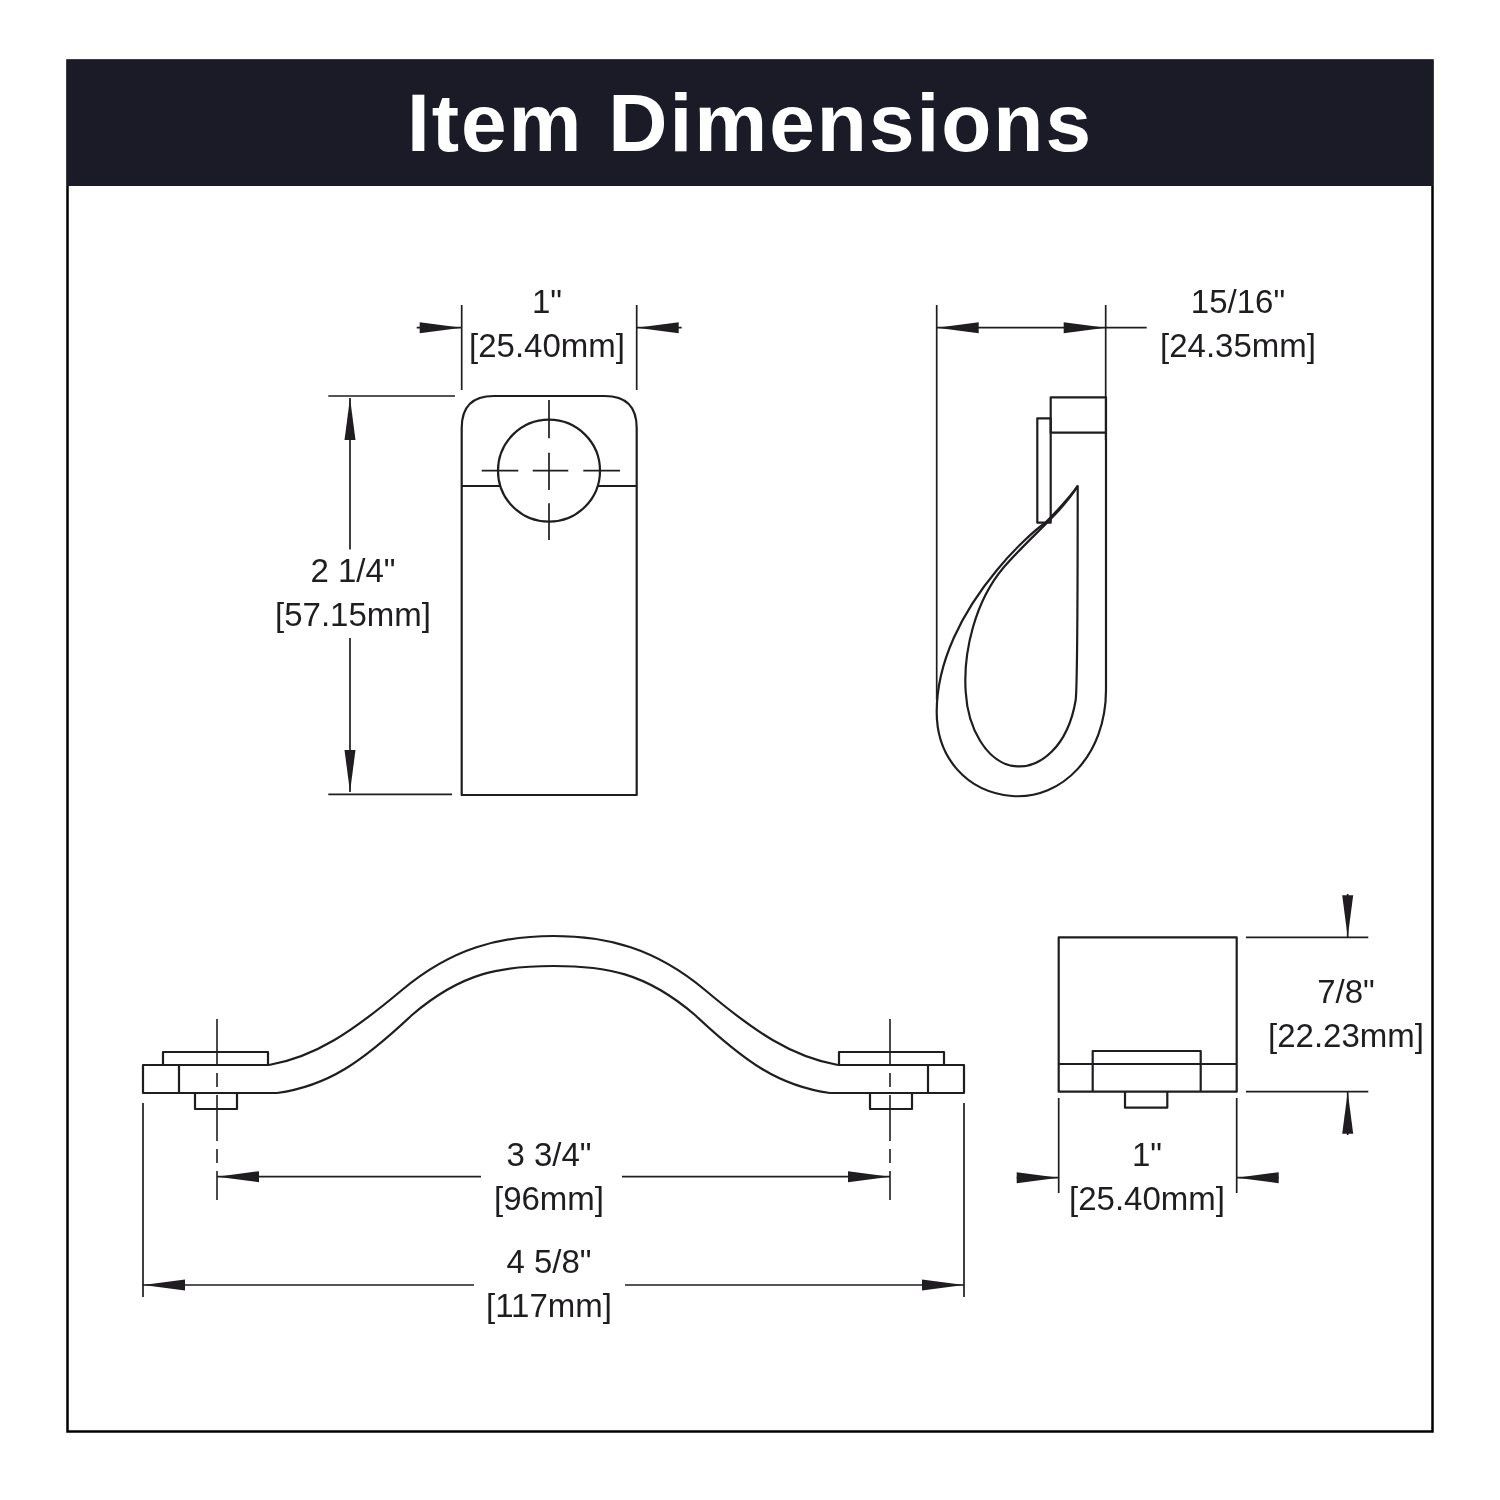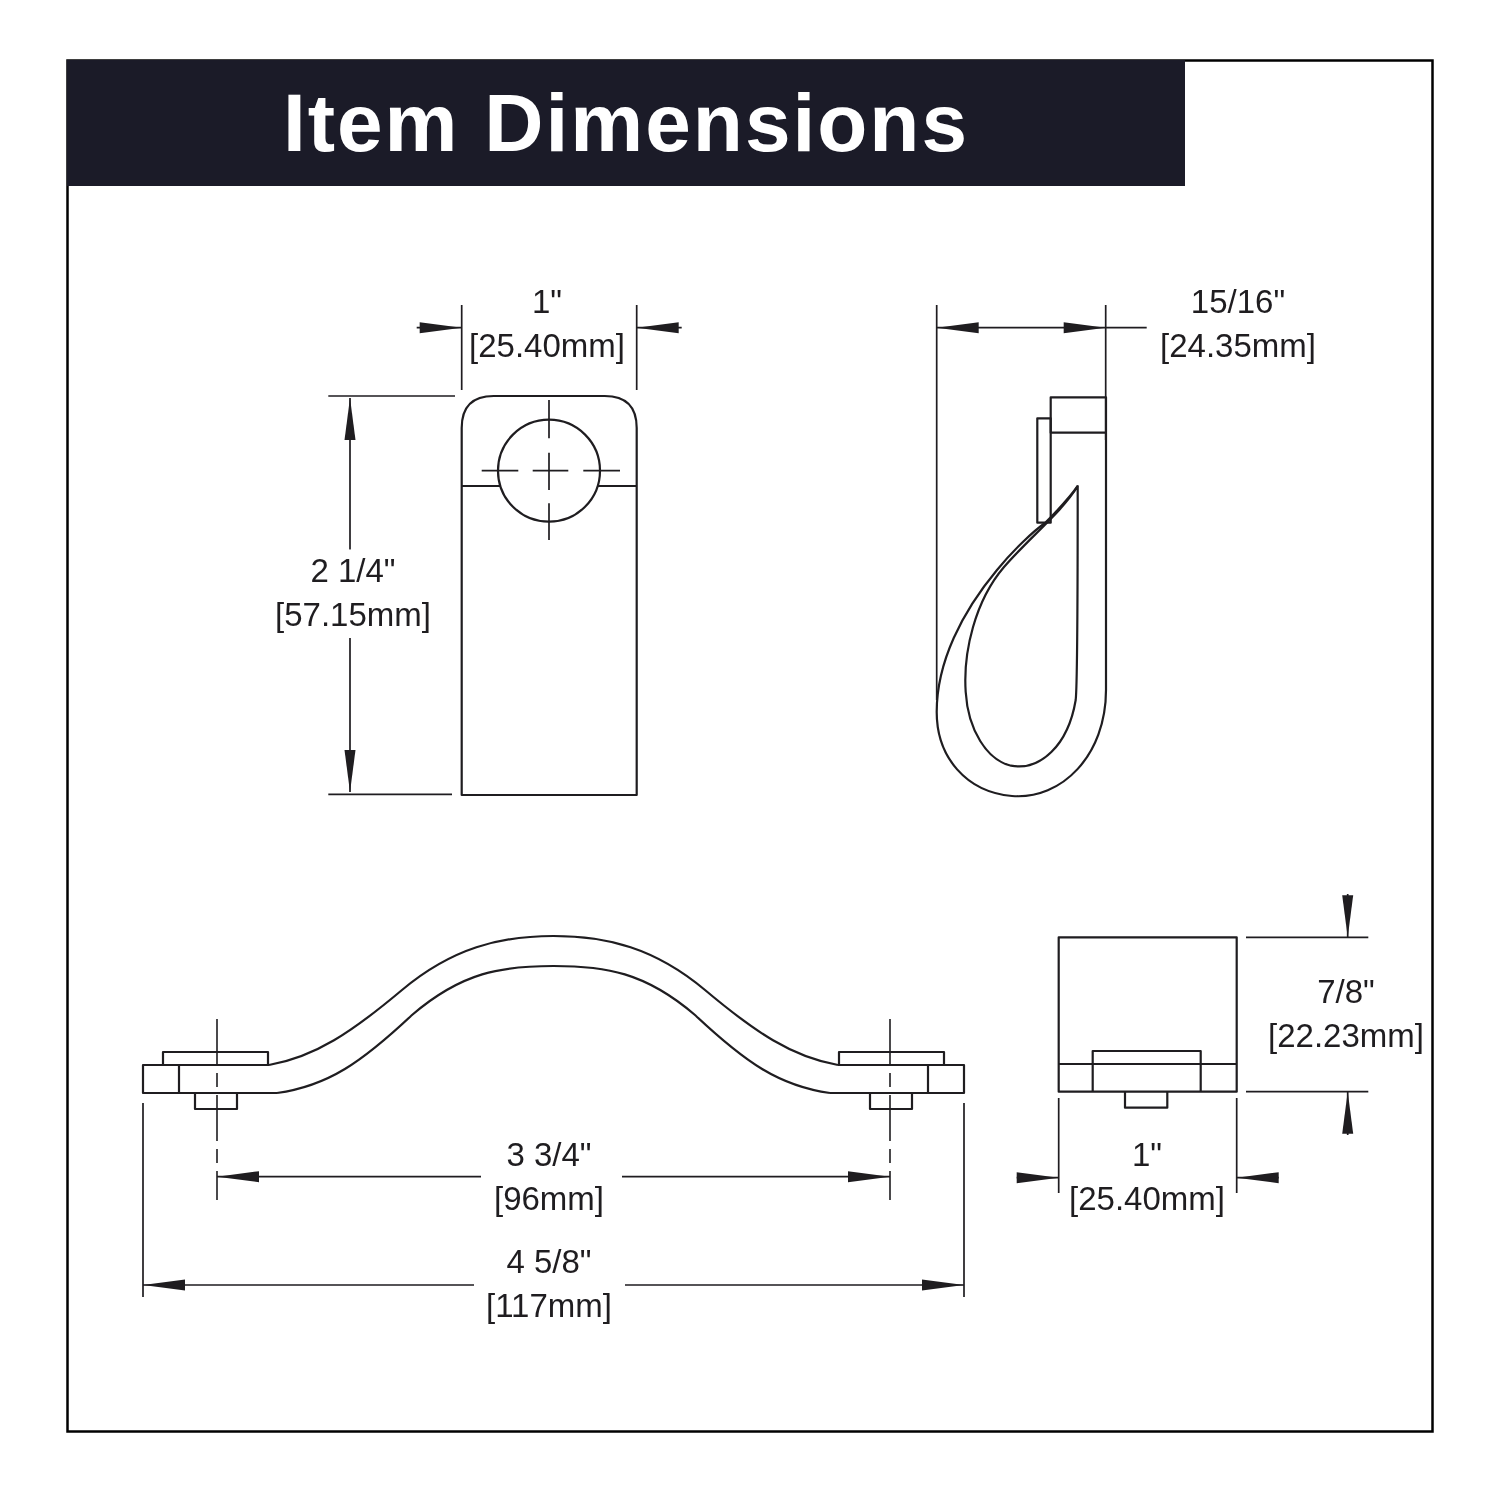--- a/index.html
+++ b/index.html
@@ -9,21 +9,21 @@
     background:#ffffff;
     font-family:"Liberation Sans", sans-serif;
     overflow:hidden;
   }
   #drawing-svg{position:absolute;left:0;top:0;width:1500px;height:1500px;}
   .part{fill:none;stroke:#1f1d20;stroke-width:2.2;stroke-linecap:butt;stroke-linejoin:round;}
   .dim{fill:none;stroke:#1f1d20;stroke-width:1.7;}
   .center{fill:none;stroke:#1f1d20;stroke-width:1.6;stroke-dasharray:46 8 14 8;}
   .ah{fill:#1f1d20;stroke:none;}
   .header-bar{
-    position:absolute;left:67px;top:60px;width:1118px;height:126px;
+    position:absolute;left:67px;top:60px;width:1366px;height:126px;
     background:#1b1b28;
     display:flex;align-items:center;justify-content:center;
   }
   .page-title{
     color:#ffffff;font-size:82px;font-weight:bold;letter-spacing:2px;
     white-space:nowrap;
   }
   .dim-label{
     position:absolute;transform:translate(-50%,-50%);
     display:flex;flex-direction:column;align-items:center;

